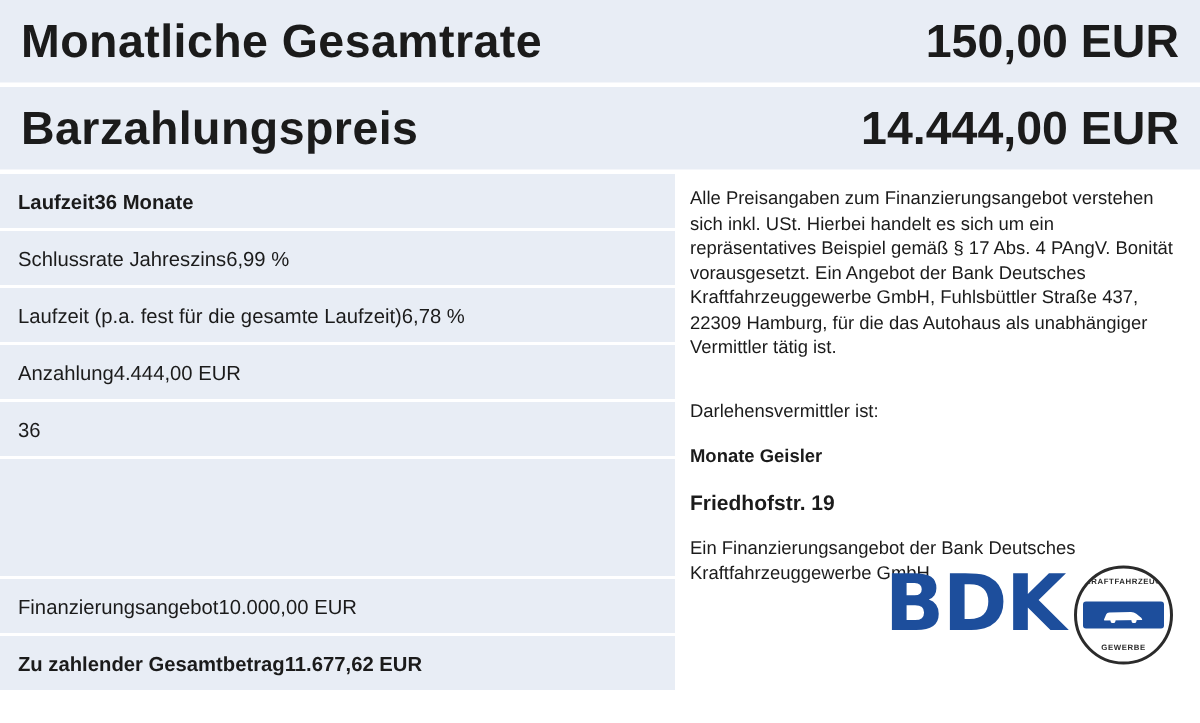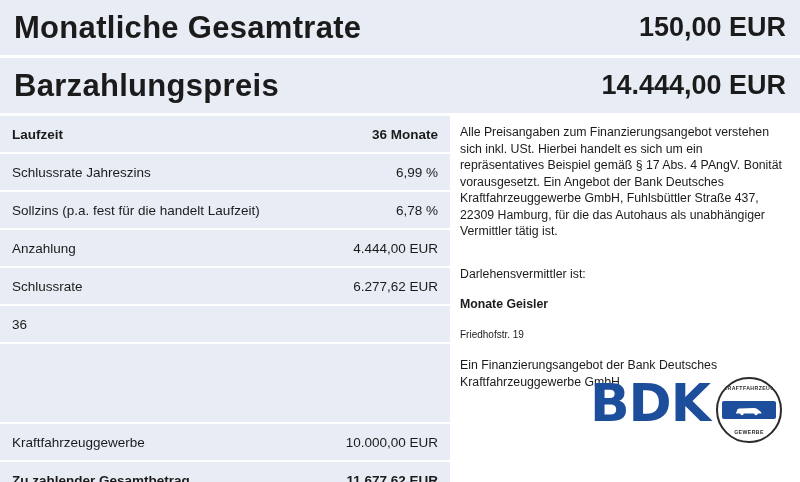--- a/index.html
+++ b/index.html
@@ -36,21 +36,21 @@
   .headline.first { height: 58px; }
   .headline.second { height: 58px; border-bottom: 3px solid #ffffff; justify-content: space-between; }
   .headline .label {
     font-size: 31px;
     font-weight: bold;
     letter-spacing: 0.3px;
     color: #1b1b1b;
     white-space: nowrap;
   }
   .headline .value {
-    font-size: 27px;
+    font-size: 31px;
     font-weight: bold;
     color: #1b1b1b;
     white-space: nowrap;
   }
 
   
   .body {
     display: flex;
     align-items: stretch;
     height: 363px;
@@ -65,21 +65,21 @@
     box-sizing: border-box;
     padding: 8px 10px 0 10px;
     position: relative;
     background: #ffffff;
   }
 
   
   .row {
     display: flex;
     align-items: center;
-    justify-content: space-between;
+    justify-content: flex-start;
     box-sizing: border-box;
     padding: 0 12px;
     height: 38px;
     font-size: 13.5px;
     border-bottom: 2px solid #ffffff;
   }
   .row.shaded { background: #e8edf5; }
   .row .r-label { white-space: nowrap; }
   .row .r-value { white-space: nowrap; }
   .row.bold .r-label,
@@ -103,22 +103,22 @@
     line-height: 16.5px;
     margin: 0 0 14px 0;
   }
   .mediator-name {
     font-size: 12.3px;
     font-weight: bold;
     line-height: 16.5px;
     margin: 0 0 14px 0;
   }
   .mediator-addr {
-    font-size: 10px;
-    font-weight: normal;
+    font-size: 14px;
+    font-weight: bold;
     line-height: 16.5px;
     margin: 0 0 14px 0;
   }
   .offer-note {
     font-size: 12.3px;
     line-height: 16.5px;
     margin: 0;
   }
 
   
@@ -202,42 +202,38 @@
         <span class="r-label">Laufzeit</span>
         <span class="r-value">36 Monate</span>
       </div>
 
       <div class="row shaded">
         <span class="r-label">Schlussrate Jahreszins</span>
         <span class="r-value">6,99 %</span>
       </div>
 
       <div class="row shaded">
-        <span class="r-label">Sollzins (p.a. fest für die handelt Laufzeit)</span>
+        <span class="r-label">Laufzeit (p.a. fest für die gesamte Laufzeit)</span>
         <span class="r-value">6,78 %</span>
       </div>
 
       <div class="row shaded">
         <span class="r-label">Anzahlung</span>
         <span class="r-value">4.444,00 EUR</span>
       </div>
 
-      <div class="row shaded">
-        <span class="r-label">Schlussrate</span>
-        <span class="r-value">6.277,62 EUR</span>
-      </div>
 
       <div class="row shaded">
         <span class="r-value">36</span>
       </div>
 
       <div class="spacer-block"></div>
 
       <div class="row shaded">
-        <span class="r-label">Kraftfahrzeuggewerbe</span>
+        <span class="r-label">Finanzierungsangebot</span>
         <span class="r-value">10.000,00 EUR</span>
       </div>
 
       <div class="row shaded bold">
         <span class="r-label">Zu zahlender  Gesamtbetrag</span>
         <span class="r-value">11.677,62 EUR</span>
       </div>
 
     </div>
 

